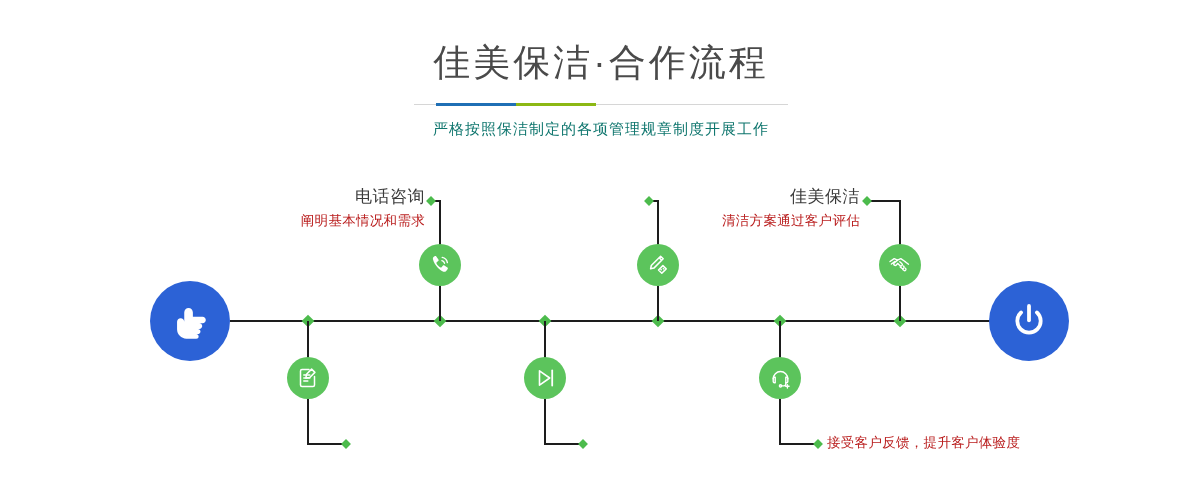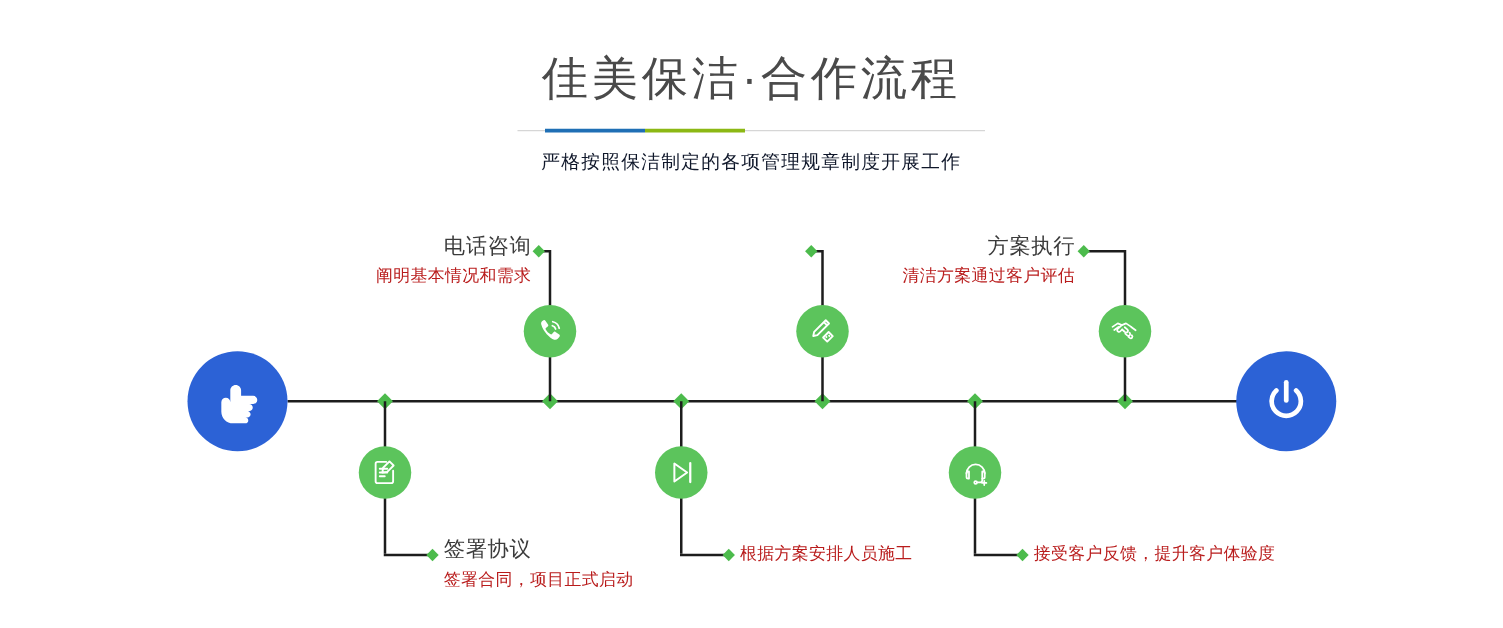--- a/index.html
+++ b/index.html
@@ -32,21 +32,21 @@
     position:absolute;left:0;top:1px;width:374px;height:1px;background:#d6d6d6;
   }
   .hdr-rule .seg-blue{
     position:absolute;left:22px;top:0;width:80px;height:3px;background:#1f6fb5;
   }
   .hdr-rule .seg-green{
     position:absolute;left:102px;top:0;width:80px;height:3px;background:#8cb814;
   }
   .hdr-sub{
     font-size:15px;
-    color:#0f172a;
+    color:#0f766e;
     letter-spacing:1px;
     margin-top:14px;
   }
 
   
   .flow{position:absolute;left:0;top:0;width:1202px;height:430px;}
   .axis{
     position:absolute;
     left:230px;top:320px;
     width:770px;height:1.6px;
@@ -236,31 +236,26 @@
       </span>
     </div>
 
     <div class="lbl right-al" style="left:155px;top:186px;width:270px;">
       <div class="t">电话咨询</div>
       <div class="d">阐明基本情况和需求</div>
     </div>
 
 
     <div class="lbl right-al" style="left:595px;top:186px;width:265px;">
-      <div class="t">方案执行</div>
+      <div class="t">佳美保洁</div>
       <div class="d">清洁方案通过客户评估</div>
     </div>
 
-    <div class="lbl left-al" style="left:355px;top:429px;width:290px;">
-      <div class="t">签署协议</div>
-      <div class="d">签署合同，项目正式启动</div>
-    </div>
 
     <div class="lbl left-al" style="left:592px;top:429px;width:290px;">
-      <div class="d">根据方案安排人员施工</div>
     </div>
 
     <div class="lbl left-al" style="left:827px;top:429px;width:320px;">
       <div class="d">接受客户反馈，提升客户体验度</div>
     </div>
 
   </div>
 </div>
 
 </body></html>

